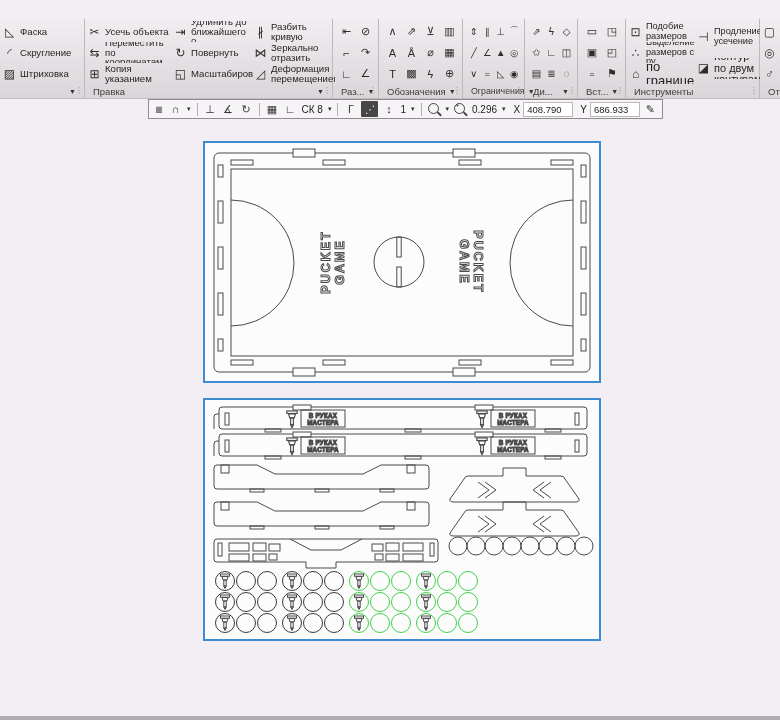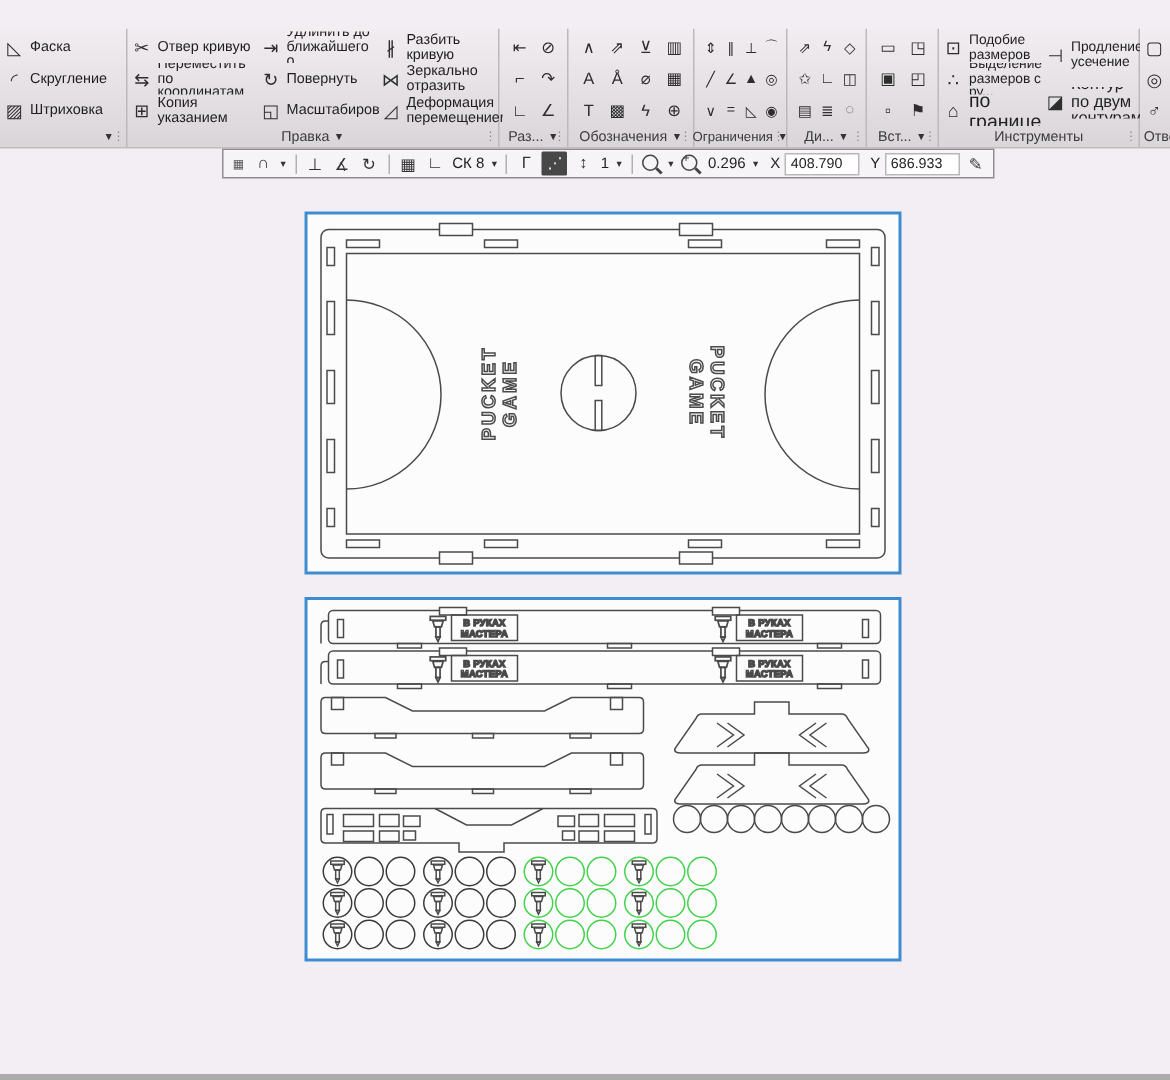--- a/index.html
+++ b/index.html
@@ -18,21 +18,21 @@
   .rgroup{display:flex;flex-direction:column;border-right:1px solid #bcb8bb;
           box-sizing:border-box;flex:0 0 auto;}
   .rbody{flex:1;display:flex;padding:2px 1px 0 2px;}
   .rcol{display:flex;flex-direction:column;justify-content:space-around;overflow:hidden;}
   .rbtn{display:flex;align-items:center;gap:3px;height:21px;overflow:hidden;}
   .ricon{width:15px;flex:0 0 15px;font-size:12px;color:#2d2d2d;text-align:center;}
   .rlabel{font-size:9.6px;line-height:1.03;color:#1f1f1f;white-space:pre-line;}
   .igrid{display:grid;grid-auto-rows:21px;align-items:center;justify-items:center;
          padding:0 2px;width:100%;}
   .icell{font-size:11px;color:#2d2d2d;}
-  .rfoot{height:14px;display:flex;align-items:center;justify-content:center;gap:3px;
+  .rfoot{height:14px;display:flex;align-items:center;justify-content:space-between;gap:3px;
          font-size:9.5px;color:#3c3c3c;position:relative;padding:0 8px;}
   .garr{font-size:7px;color:#333;}
   .gdots{position:absolute;right:1px;top:0;font-size:8px;color:#8a868a;line-height:14px;}
 
   
   .quickbar{position:absolute;left:148px;top:99px;height:20px;background:#f7f4f7;
             border:1px solid #8f8b8e;display:flex;align-items:center;
             padding:0 4px;gap:3px;box-sizing:border-box;}
   .qicon{font-size:11px;color:#333;width:15px;text-align:center;}
   .qsmall{font-size:8px;color:#555;width:12px;text-align:center;}
@@ -99,21 +99,21 @@
         <span class="gdots">⋮</span>
       </div>
     </div>
 
     <div class="rgroup" style="width:248px">
       <div class="rbody">
         <div class="rcol" style="flex:0 0 86px">
 
         <div class="rbtn">
             <span class="ricon">✂</span>
-            <span class="rlabel">Отвер кривую</span>
+            <span class="rlabel">Усечь объекта</span>
           </div>
             <div class="rbtn">
             <span class="ricon">⇆</span>
             <span class="rlabel">Переместить по
 координатам</span>
           </div>
             <div class="rbtn">
             <span class="ricon">⊞</span>
             <span class="rlabel">Копия
 указанием</span>

